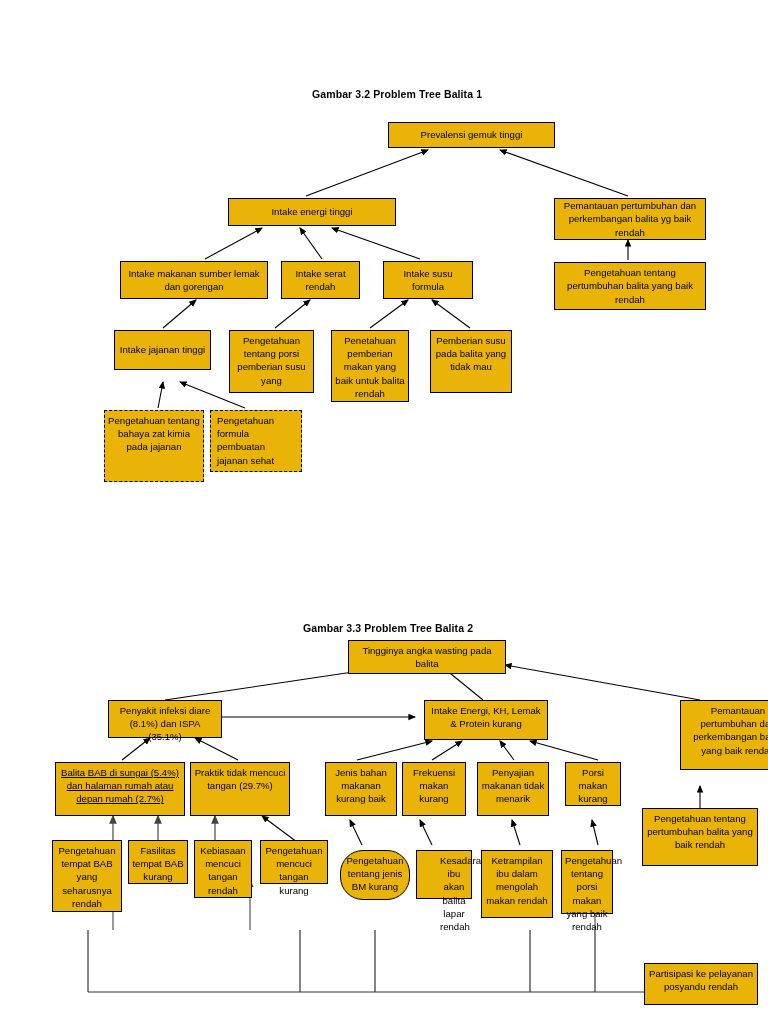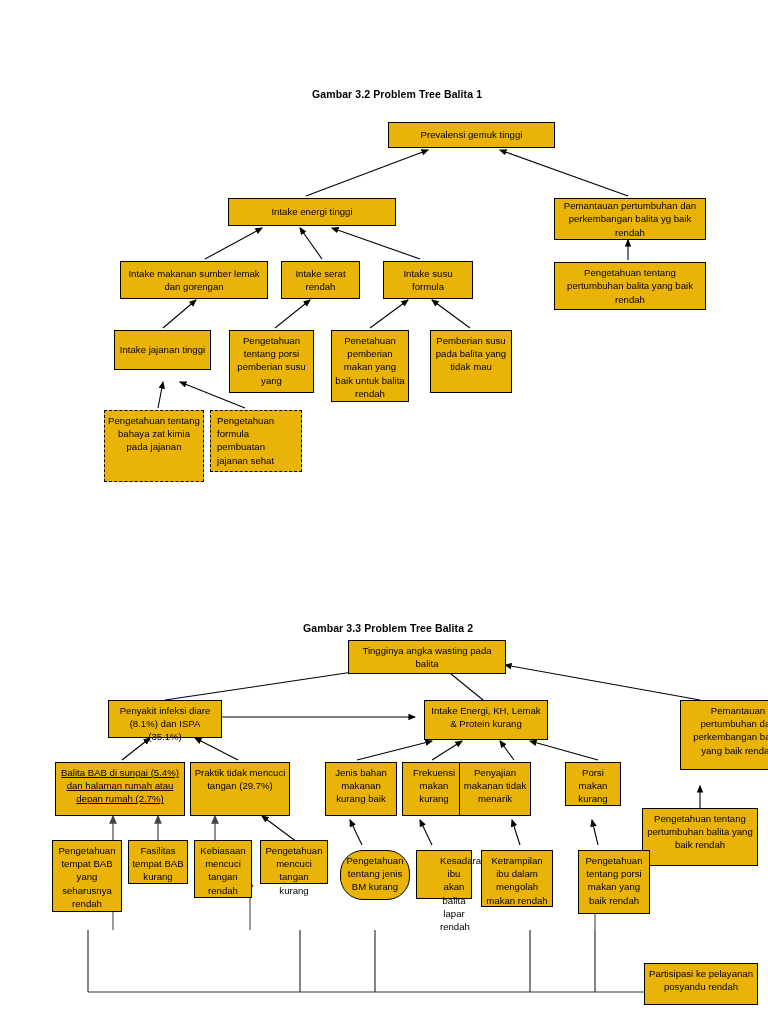--- a/index.html
+++ b/index.html
@@ -200,21 +200,21 @@
   </div>
 
   <div class="node" style="left:325px;top:762px;width:72px;height:54px;">
     <span class="txt">Jenis bahan makanan kurang baik</span>
   </div>
 
   <div class="node" style="left:402px;top:762px;width:64px;height:54px;">
     <span class="txt">Frekuensi makan kurang</span>
   </div>
 
-  <div class="node" style="left:459px;top:762px;width:72px;height:54px;">
+  <div class="node" style="left:477px;top:762px;width:72px;height:54px;">
     <span class="txt">Penyajian makanan tidak menarik</span>
   </div>
 
   <div class="node" style="left:565px;top:762px;width:56px;height:44px;">
     <span class="txt">Porsi makan kurang</span>
   </div>
 
   <div class="node" style="left:52px;top:840px;width:70px;height:72px;">
     <span class="txt">Pengetahuan tempat BAB yang seharusnya rendah</span>
   </div>
@@ -232,25 +232,25 @@
   </div>
 
   <div class="node" style="left:340px;top:850px;width:70px;height:50px;border-radius:23px;">
     <span class="txt">Pengetahuan tentang jenis BM kurang</span>
   </div>
 
   <div class="node" style="left:416px;top:850px;width:56px;height:49px;padding-left:23px;">
     <span class="txt">Kesadaran ibu akan balita lapar rendah</span>
   </div>
 
-  <div class="node" style="left:481px;top:850px;width:72px;height:57px;justify-content:flex-end;">
+  <div class="node" style="left:481px;top:850px;width:72px;height:68px;justify-content:flex-end;">
     <span class="txt">Ketrampilan ibu dalam mengolah makan rendah</span>
   </div>
 
-  <div class="node" style="left:561px;top:850px;width:72px;height:64px;margin-left:17px;">
+  <div class="node" style="left:561px;top:850px;width:52px;height:64px;">
     <span class="txt">Pengetahuan tentang porsi makan yang baik rendah</span>
   </div>
 
   <div class="node" style="left:644px;top:963px;width:114px;height:42px;">
     <span class="txt">Partisipasi ke pelayanan posyandu rendah</span>
   </div>
 
 </div>
 
 </body></html>

